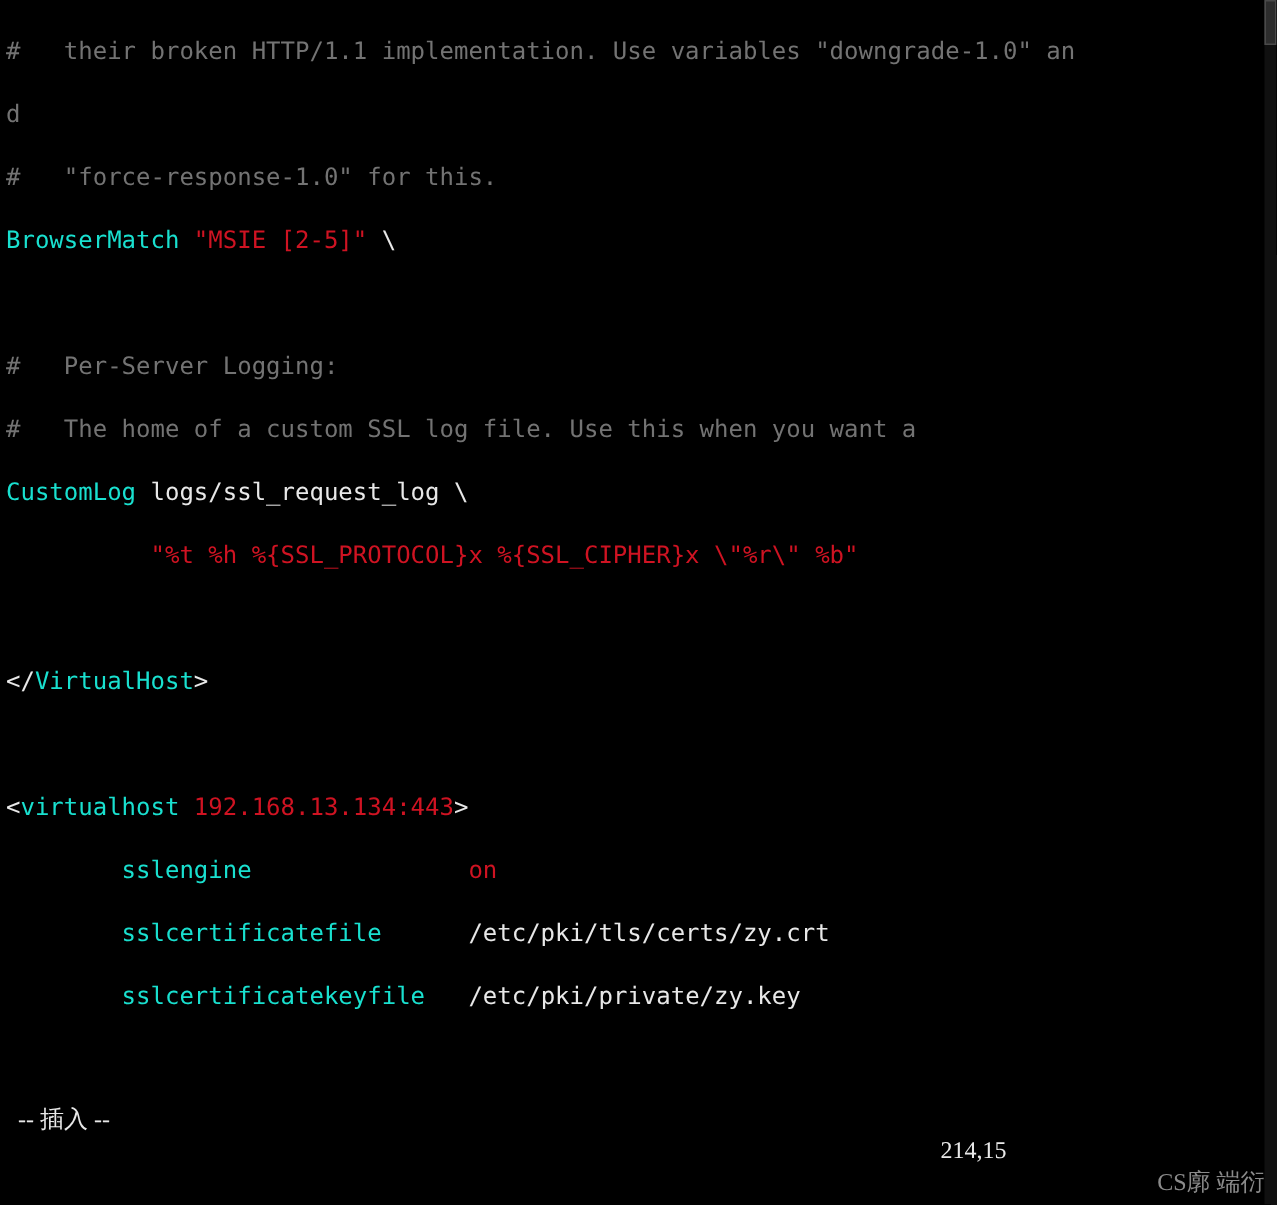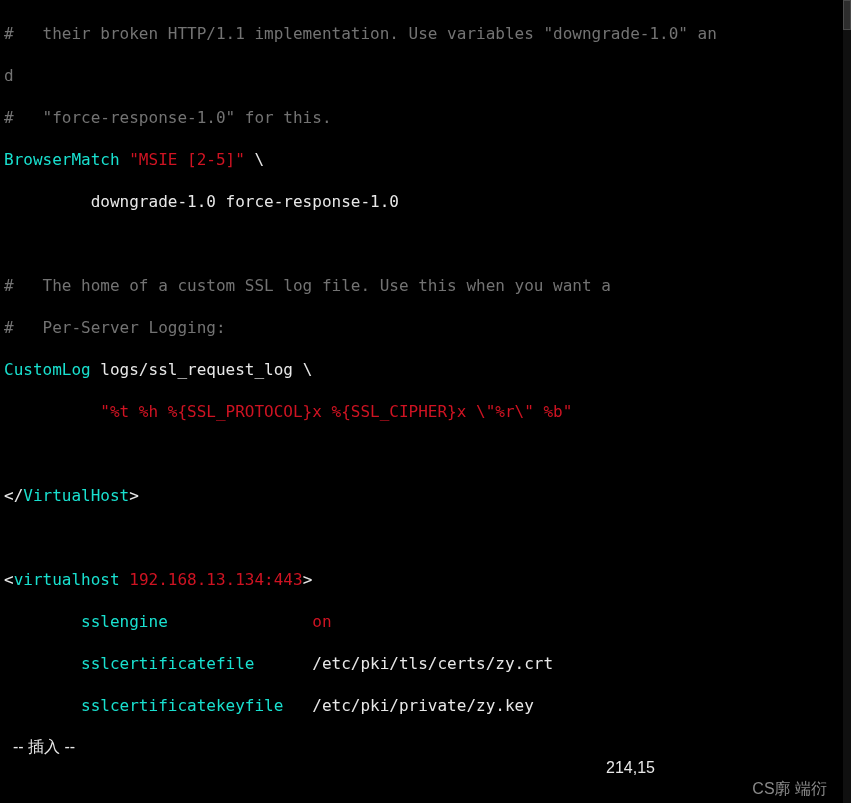--- a/index.html
+++ b/index.html
@@ -21,25 +21,25 @@
     letter-spacing: 0px;
   }
   .c-comment { color: #737373; }       
   .c-key     { color: #19e0cf; }       
   .c-str     { color: #cf1322; }       
   .c-red     { color: #cf1322; margin-top: 40px; }       
   .c-white   { color: #e8e8e8; }       
   .c-paren   { color: #e8e8e8; }
   .statusbar {
     position:absolute;
-    left:0; right:16px; bottom:4px;
+    left:0; right:0; bottom:4px;
     color:#e8e8e8;
     padding-left:4px;
     white-space:pre;
-    font-family: Liberation Sans, sans-serif;
+    font-family: Liberation Serif, serif;
   }
   .sb-mode  { display:inline-block; }
   .sb-pos   { position:absolute; right:180px; }
   .sb-brand { position:absolute; right:8px; color:#8a8a8a; letter-spacing:0px;}
   .scrollbar {
     position:absolute;
     top:0; right:0;
     width:8px; height:100%;
     background:#101010;
   }
@@ -53,24 +53,23 @@
   }
 </style>
 </head>
 <body>
 
 <div class="term">
 <div><span class="c-comment">#   their broken HTTP/1.1 implementation. Use variables "downgrade-1.0" an</span></div>
 <div><span class="c-comment">d</span></div>
 <div><span class="c-comment">#   "force-response-1.0" for this.</span></div>
 <div><span class="c-key">BrowserMatch</span><span class="c-str"> "MSIE [2-5]"</span><span class="c-white"> \</span></div>
-<div><span class="c-white">         downgrade-1.0 force-response-1.0</span></div>
 <div>&nbsp;</div>
+<div><span class="c-comment">#   Per-Server Logging:</span></div>
 <div><span class="c-comment">#   The home of a custom SSL log file. Use this when you want a</span></div>
-<div><span class="c-comment">#   Per-Server Logging:</span></div>
 <div><span class="c-key">CustomLog</span><span class="c-white"> logs/ssl_request_log \</span></div>
 <div><span class="c-str">          "%t %h %{SSL_PROTOCOL}x %{SSL_CIPHER}x \"%r\" %b"</span></div>
 <div>&nbsp;</div>
 <div><span class="c-paren">&lt;/</span><span class="c-key">VirtualHost</span><span class="c-paren">&gt;</span></div>
 <div>&nbsp;</div>
 <div><span class="c-paren">&lt;</span><span class="c-key">virtualhost</span><span class="c-red"> 192.168.13.134:443</span><span class="c-paren">&gt;</span></div>
 <div><span class="c-key">        sslengine</span><span>               </span><span class="c-red">on</span></div>
 <div><span class="c-key">        sslcertificatefile</span><span class="c-white">      /etc/pki/tls/certs/zy.crt</span></div>
 <div><span class="c-key">        sslcertificatekeyfile</span><span class="c-white">   /etc/pki/private/zy.key</span></div>
 

